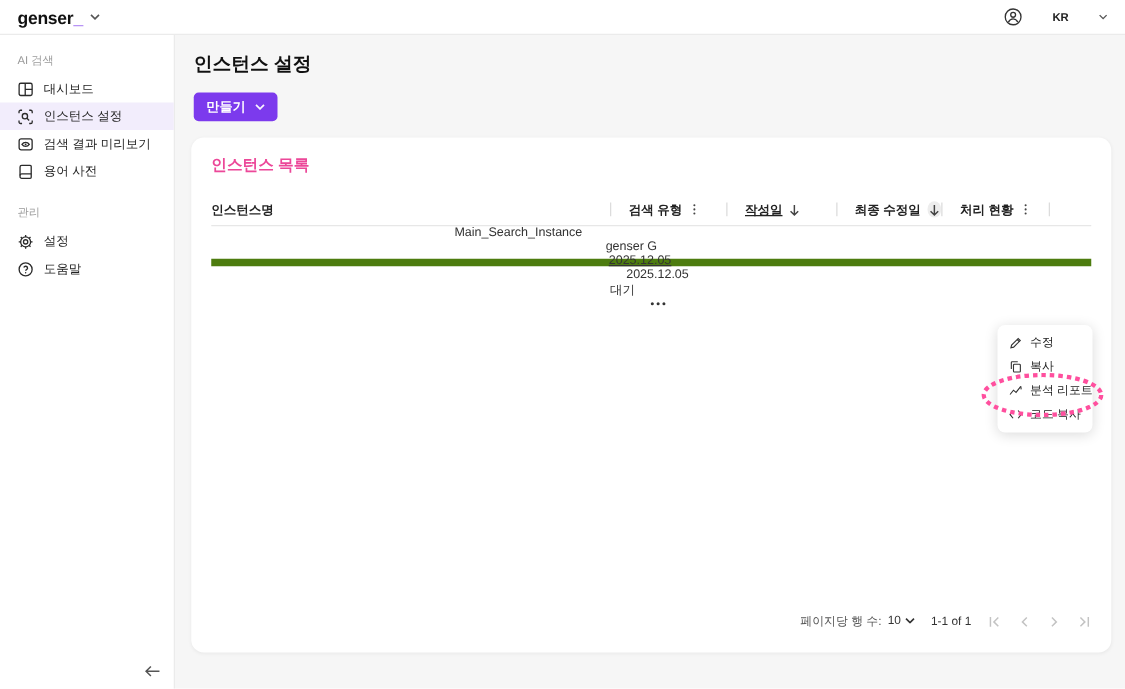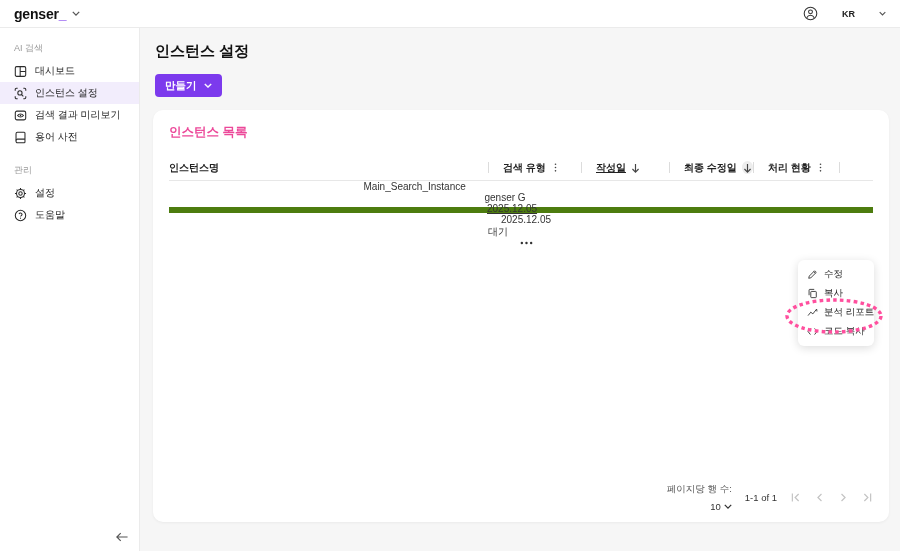--- a/index.html
+++ b/index.html
@@ -70,21 +70,21 @@
     font-size:10px; color:#333; cursor:pointer;flex-direction:column; }
   .trow .td { white-space:nowrap; padding-left:10px; }
   .trow .td.first { padding-left:2px; }
   .row-menu-btn { border:none; background:transparent; color:#333; cursor:pointer;
     padding:2px; display:flex; }
 
   
   .spacer { flex:1; }
   .pagination { display:flex; align-items:center; justify-content:flex-end; gap:13px;
     height:30px; font-size:9.5px; color:#555; }
-  .rpp { display:flex; align-items:flex-end; gap:5px;flex-direction:column; }
+  .rpp { display:flex; align-items:flex-start; gap:5px; }
   .rpp-select { display:flex; align-items:center; gap:3px; cursor:pointer; color:#333; }
   .pager { display:flex; align-items:center; gap:13px; color:#c3c3c3; }
   .pager .pbtn { cursor:default; display:flex; }
 
   
   .ellipse-fill { position:absolute; left:780px; top:294px; z-index:39; pointer-events:none; }
   .context-menu { position:absolute; left:798px; top:260px; width:76px; background:#fff;
     border-radius:6px; box-shadow:0 2px 10px rgba(0,0,0,.14); padding:5px 0; z-index:40; }
   .menu-item { height:19px; display:flex; align-items:center; gap:6px; padding:0 9px;
     font-size:9.5px; color:#222; cursor:pointer; white-space:nowrap; }

